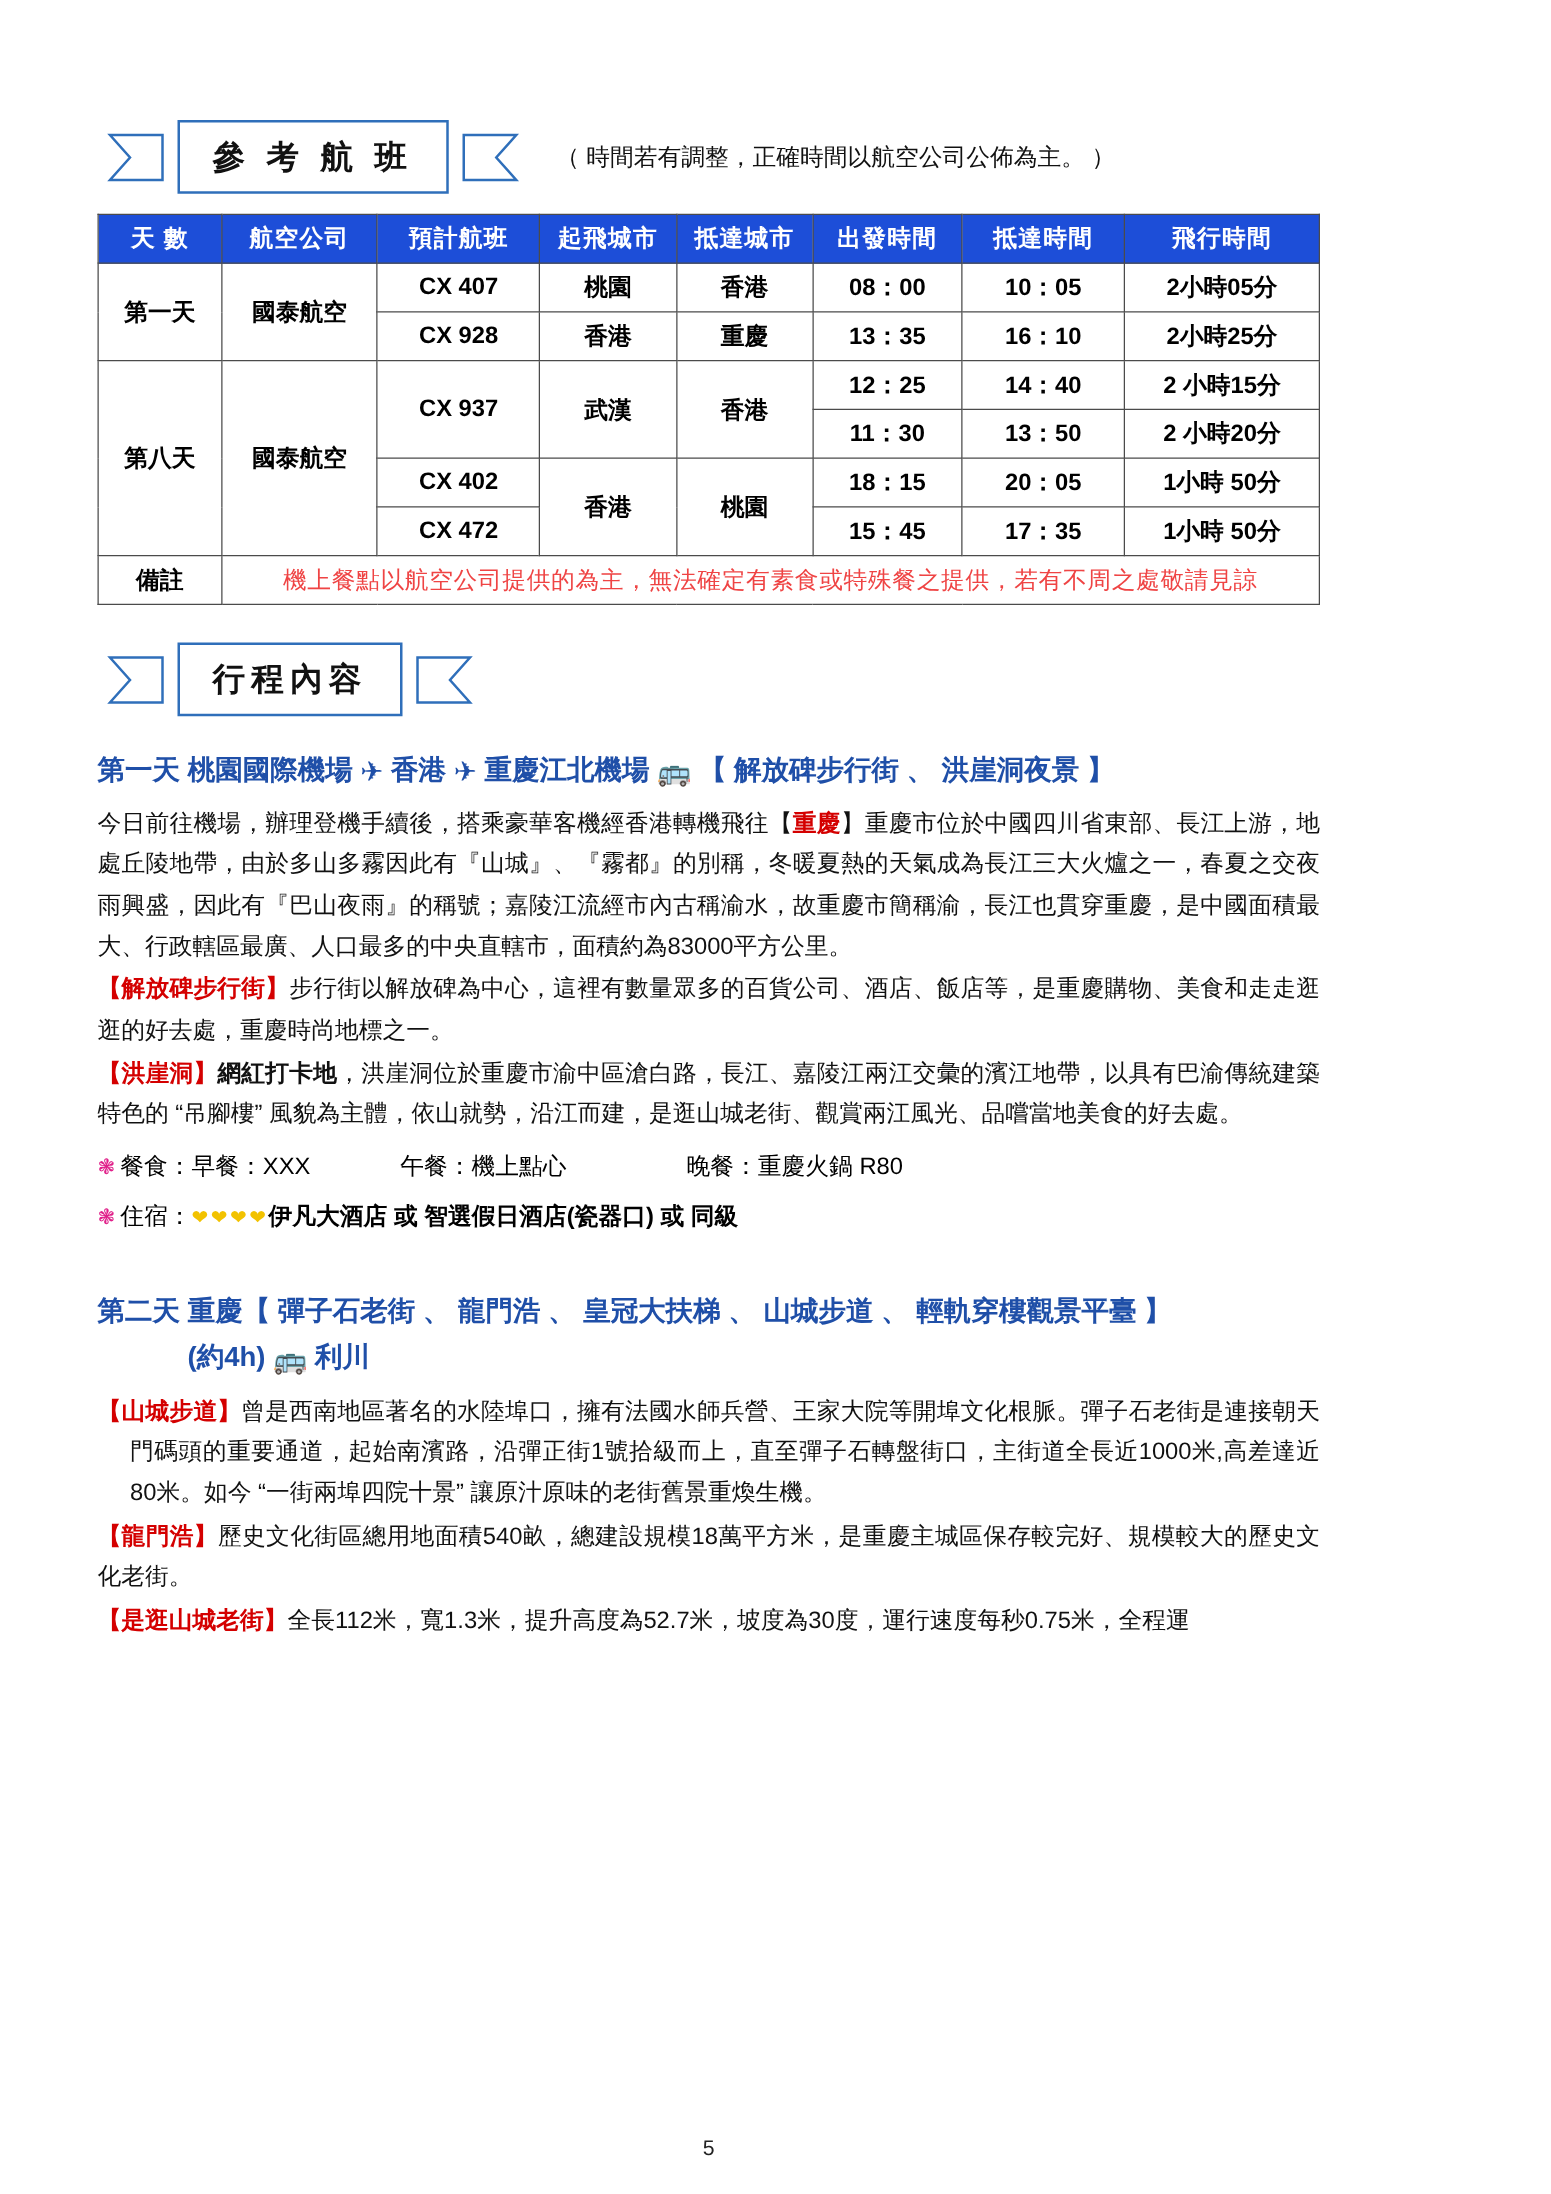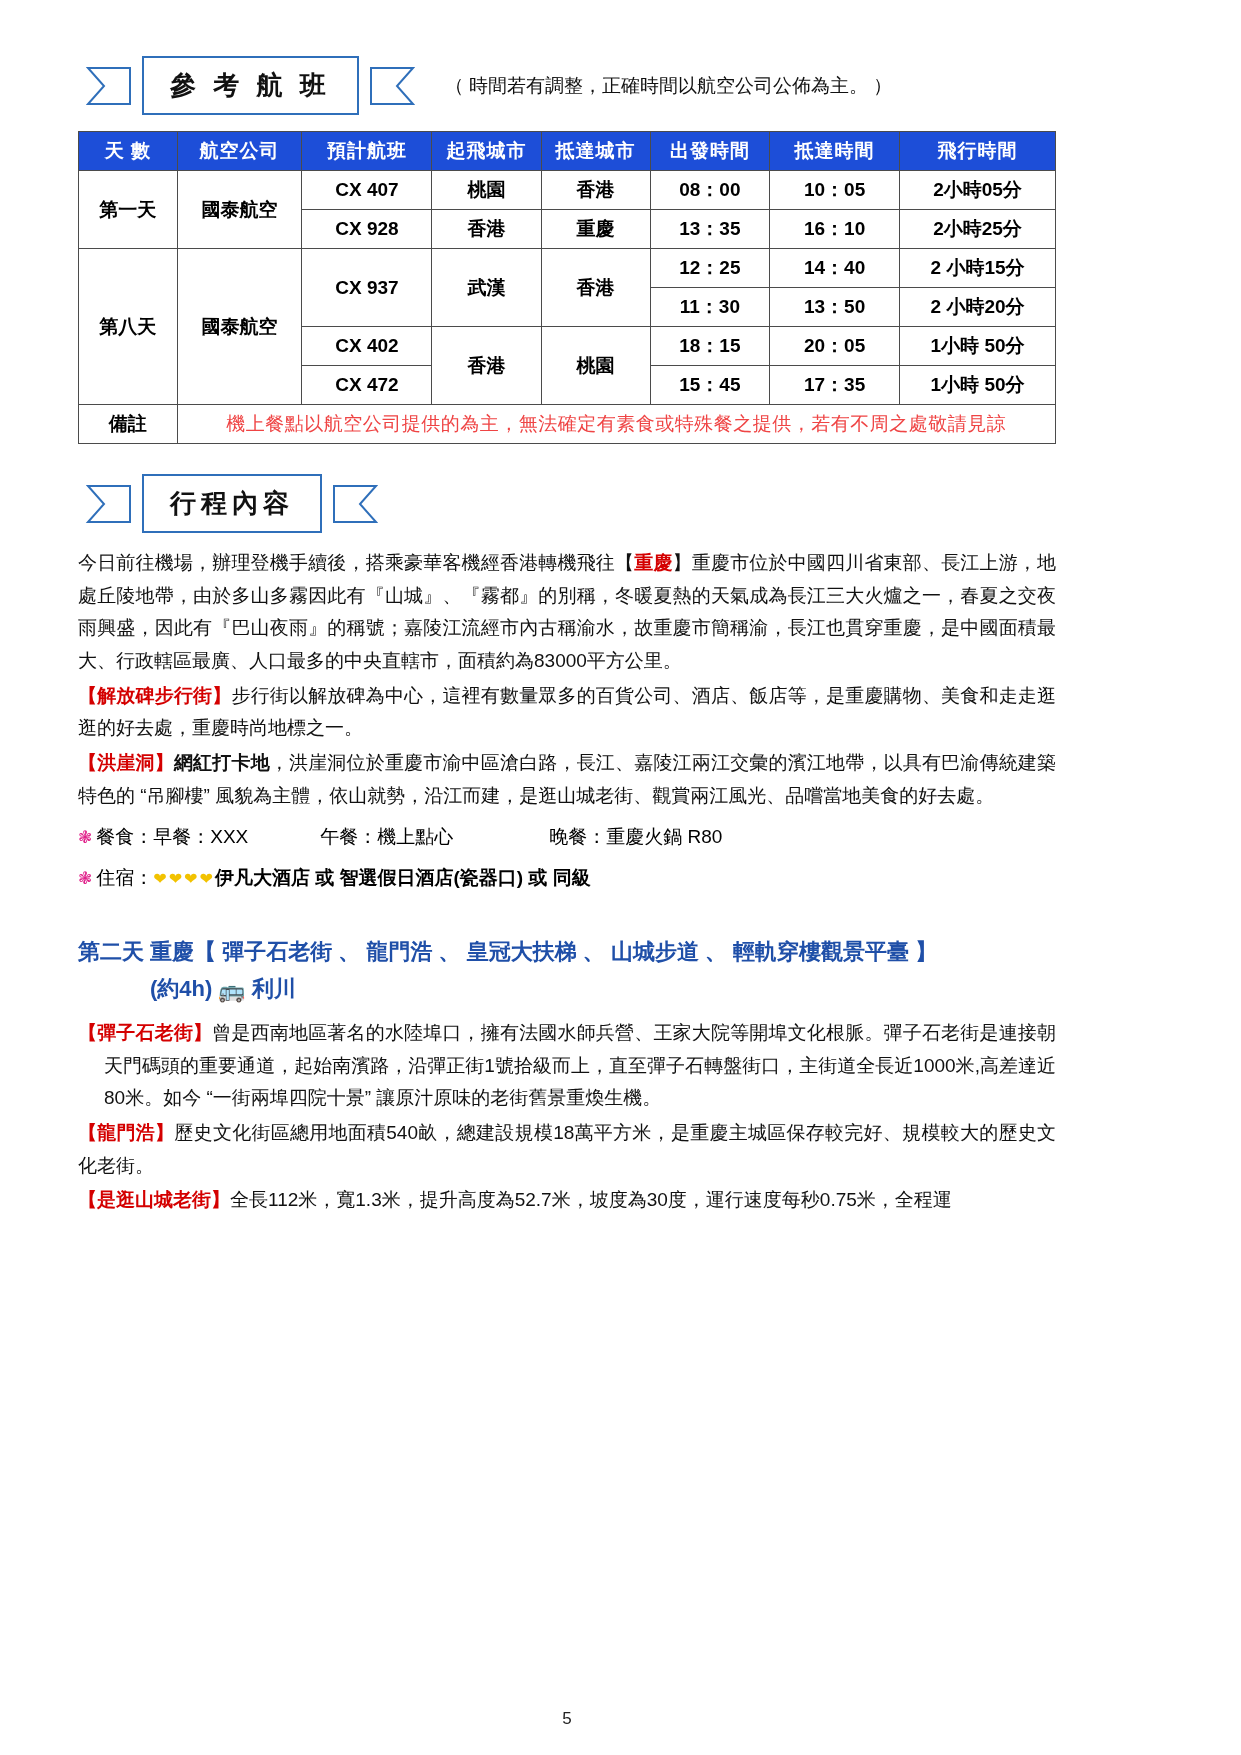--- a/index.html
+++ b/index.html
@@ -9,21 +9,21 @@
   }
   body {
     font-family: "Liberation Sans", "DejaVu Sans", sans-serif;
     color: #000;
   }
   .page {
     width: 1134px;
     min-height: 1755px;
     position: relative;
     box-sizing: border-box;
-    padding: 56px 78px 40px 78px;
+    padding: 96px 78px 40px 78px;
     background: #fff;
   }
 
   
   .ribbon-row {
     display: flex;
     align-items: center;
     gap: 10px;
   }
   .ribbon {
@@ -262,20 +262,29 @@
         <span class="ribbon-text">行程內容</span>
       </span>
       <span class="ribbon-wing">
         <svg width="54" height="40" viewBox="0 0 54 40">
             <polygon points="2,2 44,2 28,20 44,38 2,38" fill="none" stroke="#2f6fba" stroke-width="2"></polygon>
           </svg>
       </span>
     </div>
   </div>
 
+  <div class="day-title">
+    <span>第一天 桃園國際機場</span>
+    <span class="plane">✈</span>
+    <span>香港</span>
+    <span class="plane">✈</span>
+    <span>重慶江北機場</span>
+    <span class="bus">🚌</span>
+    <span>【 解放碑步行街 、 洪崖洞夜景 】</span>
+  </div>
 
   <p class="body"><span>今日前往機場，辦理登機手續後，搭乘豪華客機經香港轉機飛往【</span><span class="hl-red">重慶</span><span>】重慶市位於中國四川省東部、長江上游，地處丘陵地帶，由於多山多霧因此有『山城』、『霧都』的別稱，冬暖夏熱的天氣成為長江三大火爐之一，春夏之交夜雨興盛，因此有『巴山夜雨』的稱號；嘉陵江流經市內古稱渝水，故重慶市簡稱渝，長江也貫穿重慶，是中國面積最大、行政轄區最廣、人口最多的中央直轄市，面積約為83000平方公里。</span></p>
 
   <p class="body"><span class="bracket-red">【解放碑步行街】</span><span>步行街以解放碑為中心，這裡有數量眾多的百貨公司、酒店、飯店等，是重慶購物、美食和走走逛逛的好去處，重慶時尚地標之一。</span></p>
 
   <p class="body"><span class="bracket-red">【洪崖洞】</span><span class="strong">網紅打卡地</span><span>，洪崖洞位於重慶市渝中區滄白路，長江、嘉陵江兩江交彙的濱江地帶，以具有巴渝傳統建築特色的 “吊腳樓” 風貌為主體，依山就勢，沿江而建，是逛山城老街、觀賞兩江風光、品嚐當地美食的好去處。</span></p>
 
   <div class="meal-line">
     <span class="flower">❃</span>
     <span class="meal-seg">餐食：早餐：XXX</span>
@@ -294,20 +303,20 @@
 
   <div class="day-title" style="margin-top:42px;">
     <span>第二天  重慶【 彈子石老街 、 龍門浩 、 皇冠大扶梯 、 山城步道 、 輕軌穿樓觀景平臺 】</span>
     <span class="sub">
       <span>(約4h)</span>
       <span class="bus">🚌</span>
       <span>利川</span>
     </span>
   </div>
 
-  <p class="body indent"><span class="bracket-red">【彈子石老街】</span><span>曾是西南地區著名的水陸埠口，擁有法國水師兵營、王家大院等開埠文化根脈。彈子石老街是連接朝天門碼頭的重要通道，起始南濱路，沿彈正街1號拾級而上，直至彈子石轉盤街口，主街道全長近1000米,高差達近80米。如今 “一街兩埠四院十景” 讓原汁原味的老街舊景重煥生機。</span></p>
+  <p class="body indent"><span class="bracket-red">【山城步道】</span><span>曾是西南地區著名的水陸埠口，擁有法國水師兵營、王家大院等開埠文化根脈。彈子石老街是連接朝天門碼頭的重要通道，起始南濱路，沿彈正街1號拾級而上，直至彈子石轉盤街口，主街道全長近1000米,高差達近80米。如今 “一街兩埠四院十景” 讓原汁原味的老街舊景重煥生機。</span></p>
 
   <p class="body"><span class="bracket-red">【龍門浩】</span><span>歷史文化街區總用地面積540畝，總建設規模18萬平方米，是重慶主城區保存較完好、規模較大的歷史文化老街。</span></p>
 
   <p class="body"><span class="bracket-red">【是逛山城老街】</span><span>全長112米，寬1.3米，提升高度為52.7米，坡度為30度，運行速度每秒0.75米，全程運</span></p>
 
   <div class="page-number">5</div>
 </div>
 
 </body></html>

